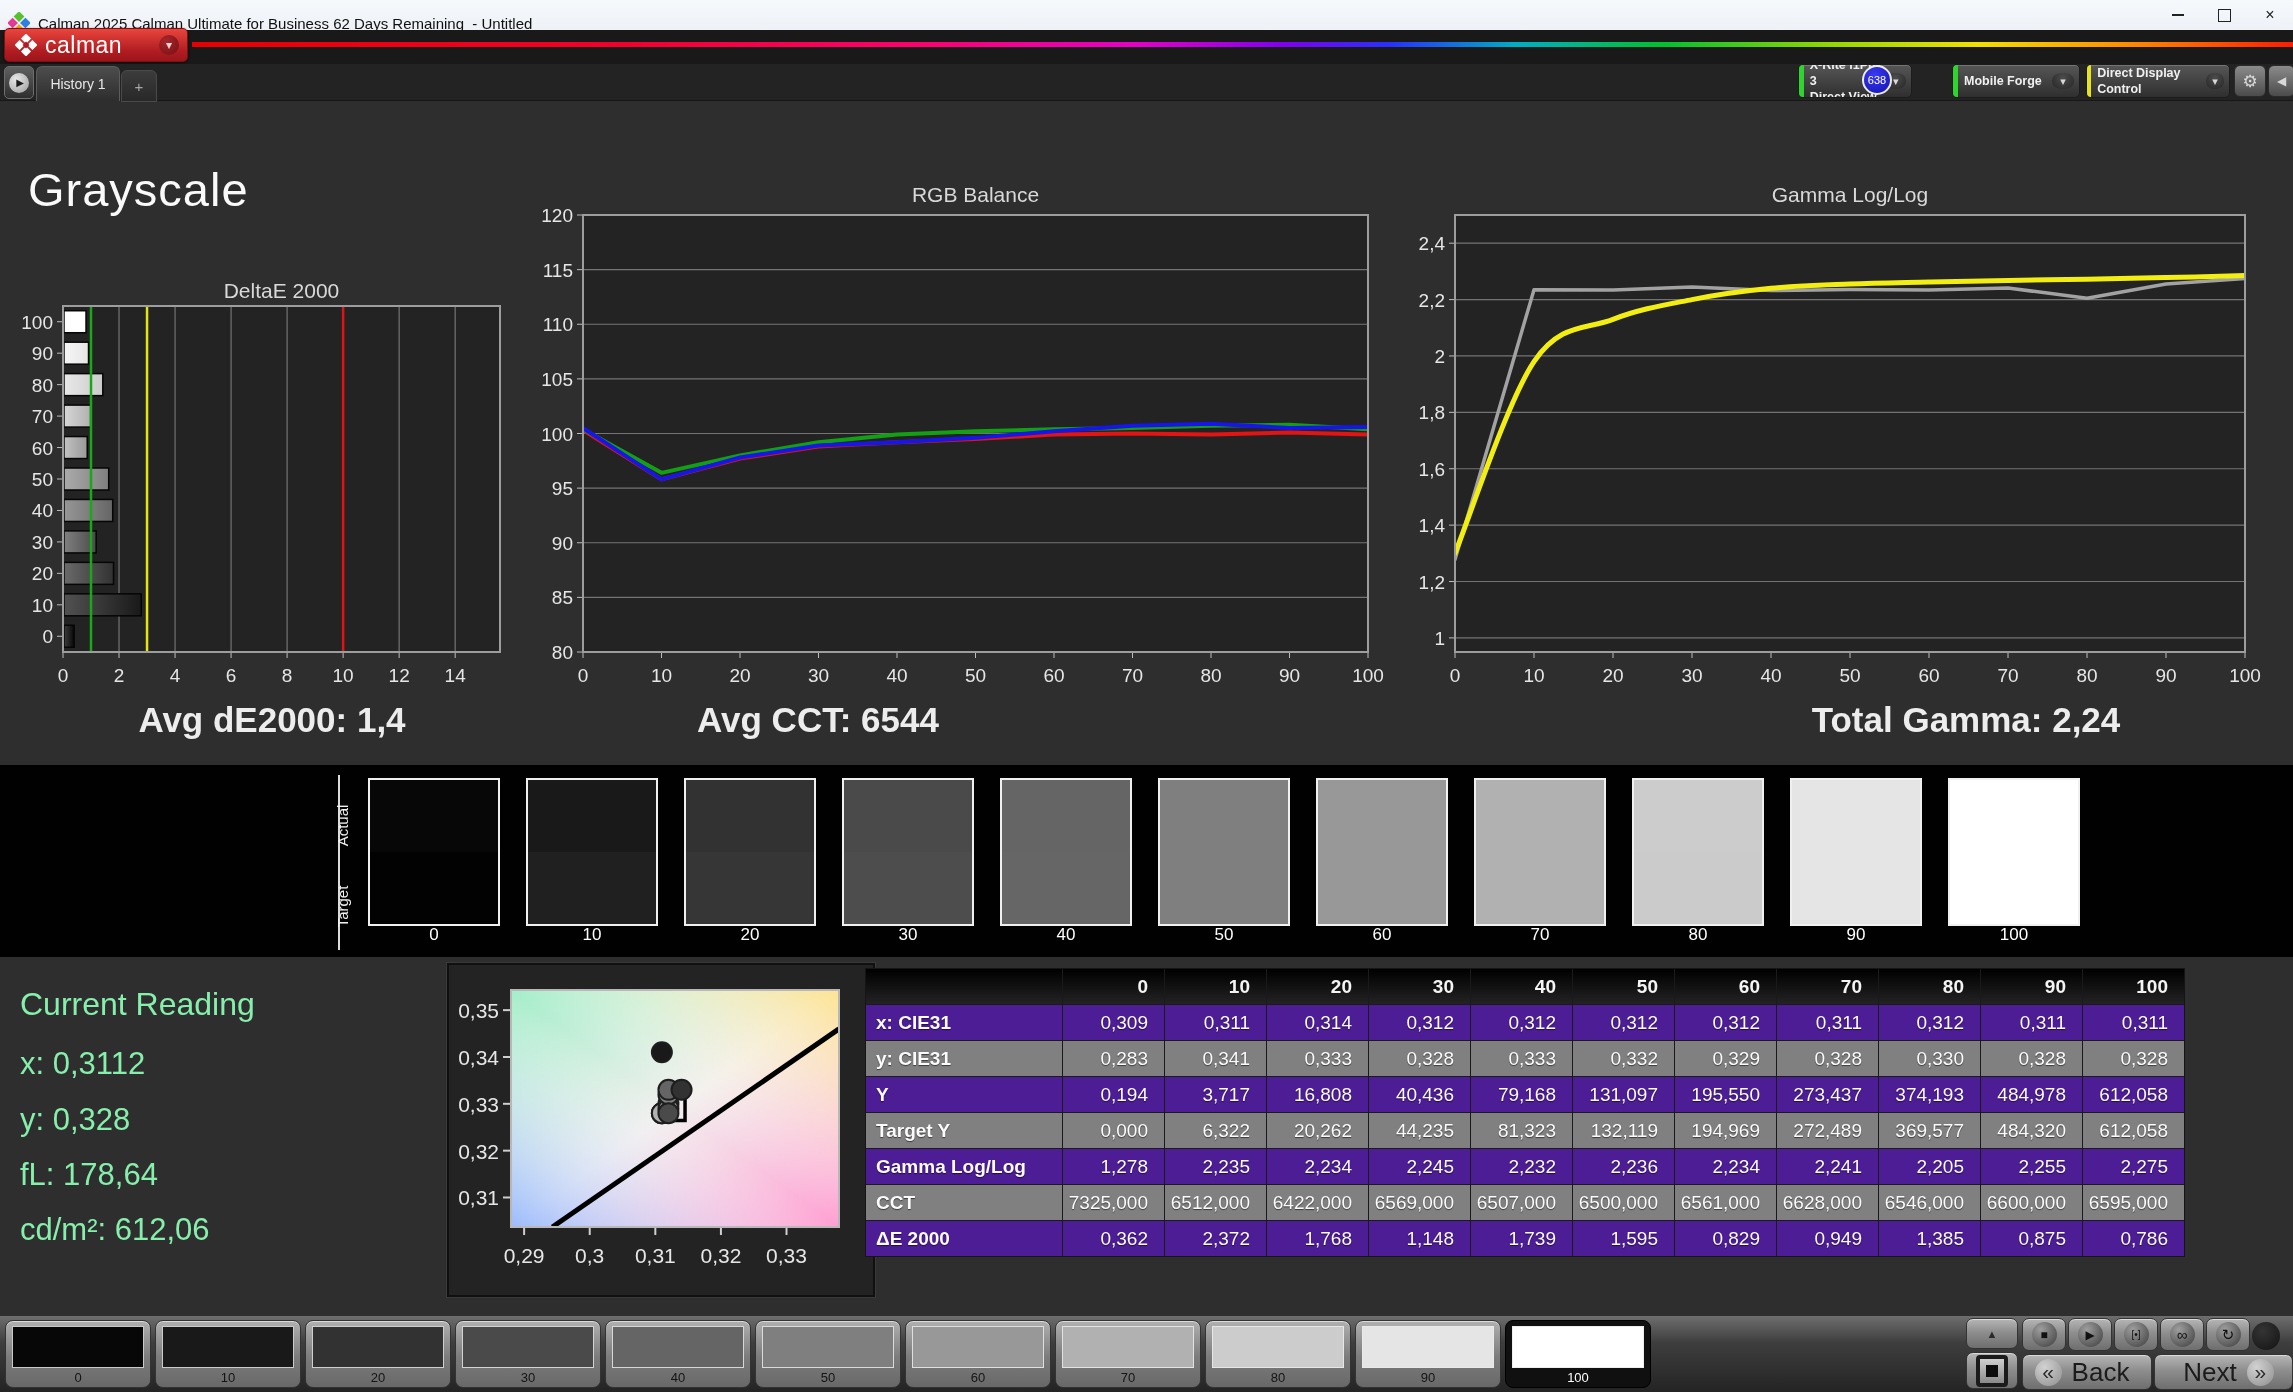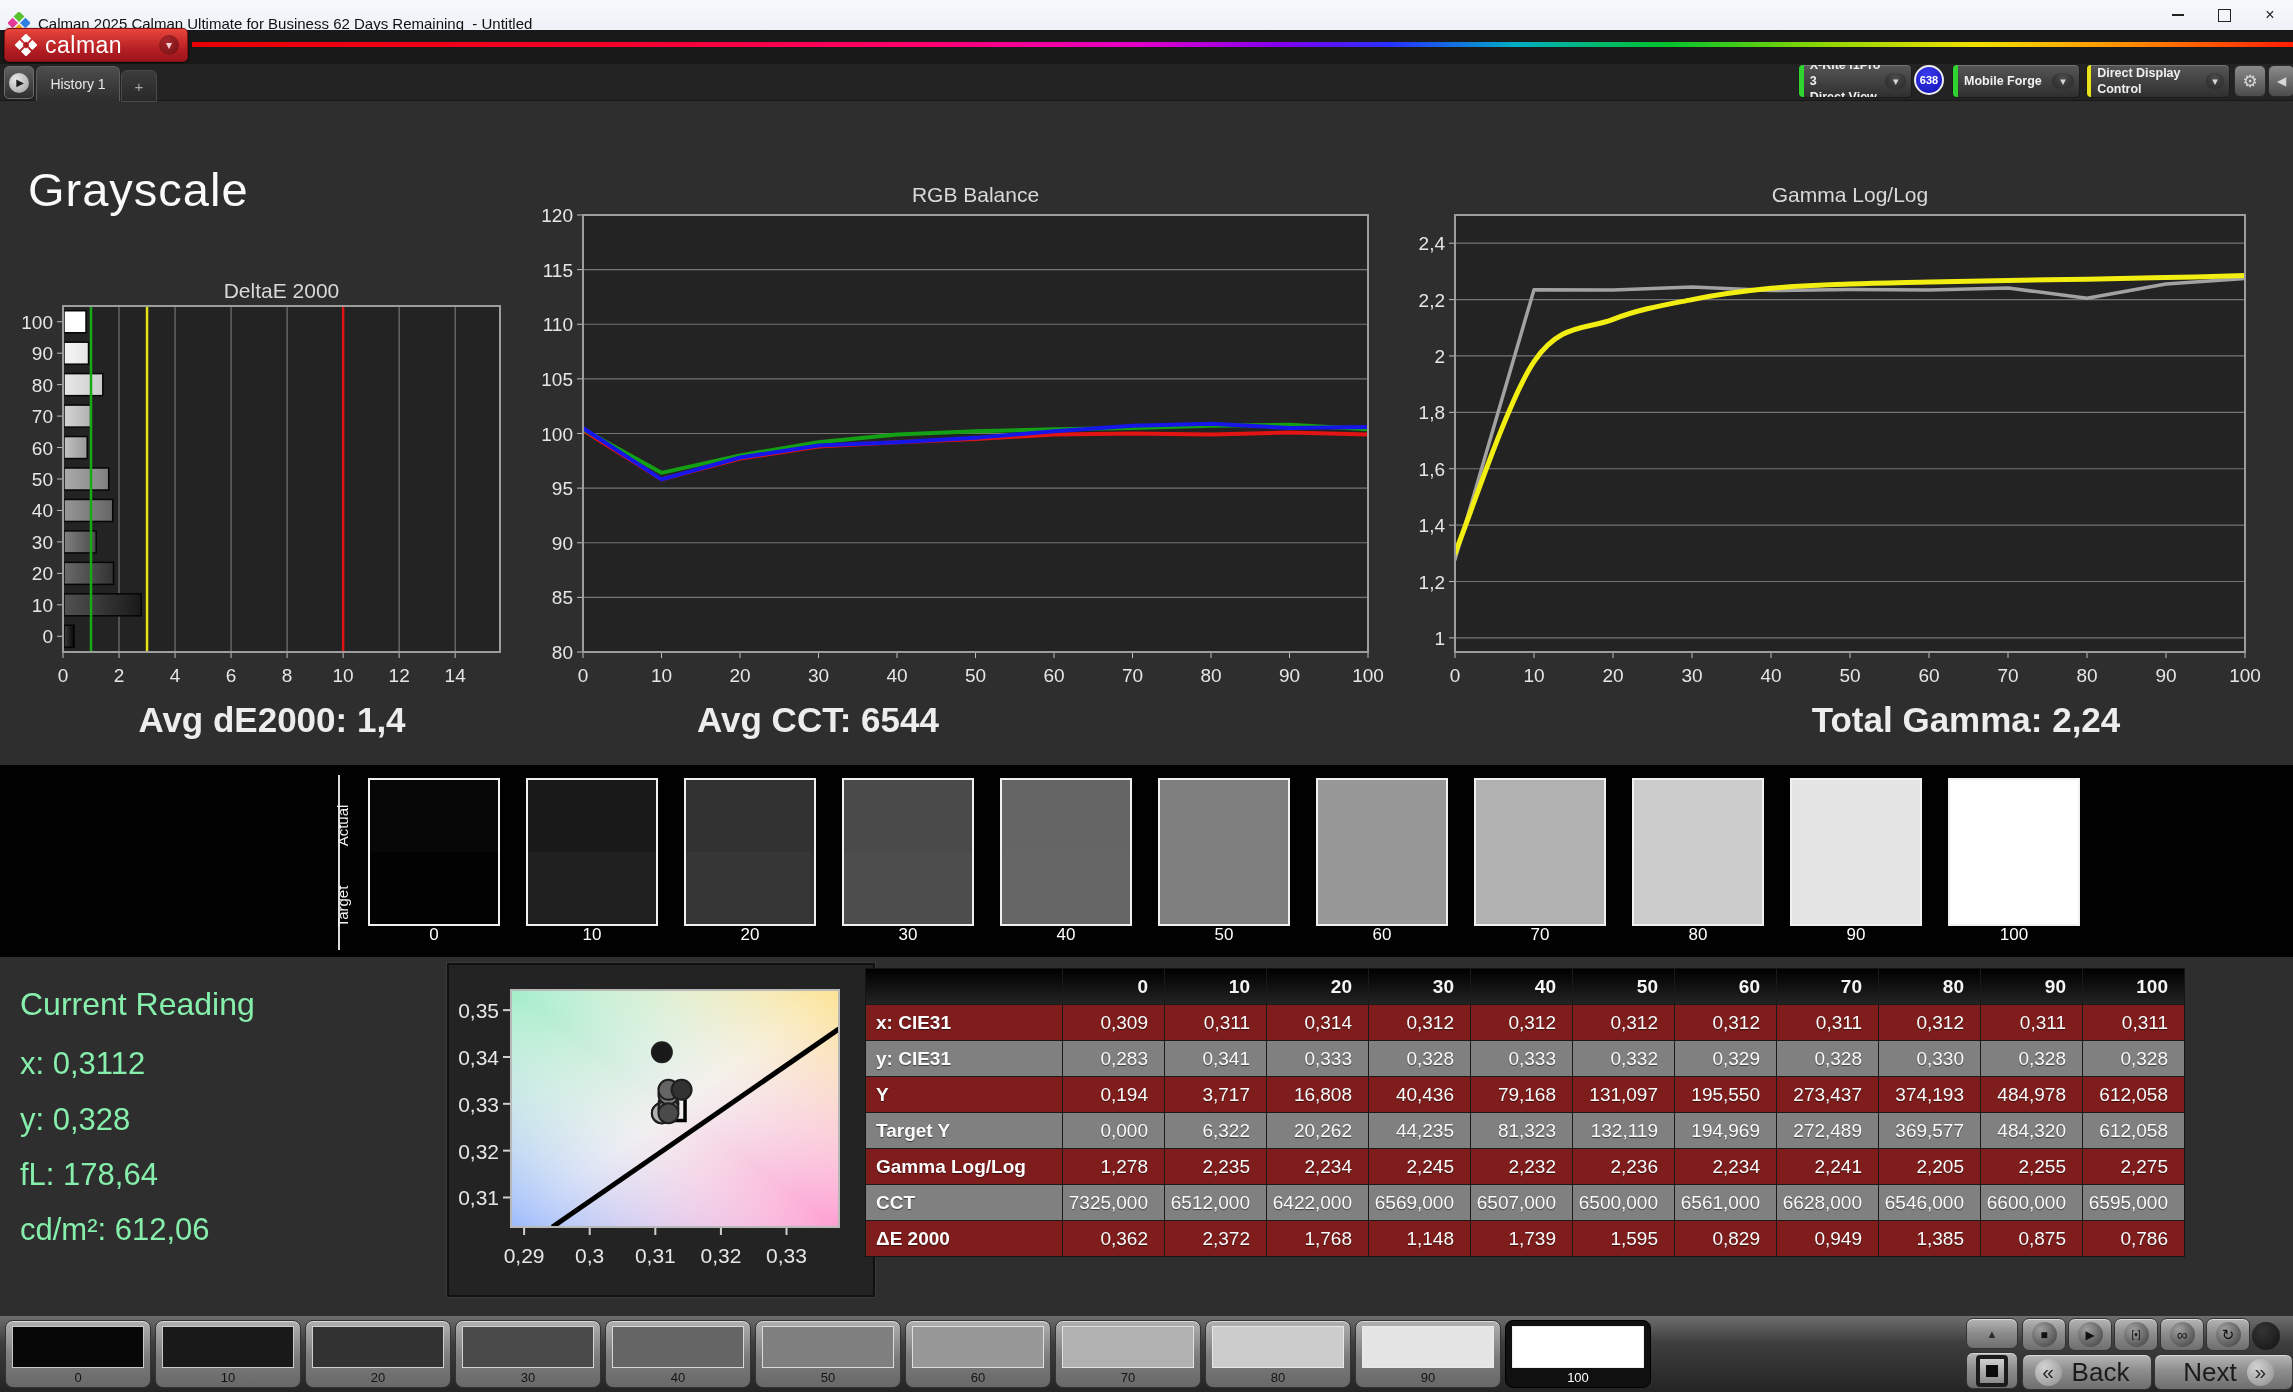--- a/index.html
+++ b/index.html
@@ -43,23 +43,23 @@
     background:linear-gradient(#3c3c3c,#282828);border:1px solid #4a4a4a;color:#a8a8a8;
     font-size:15px;display:flex;align-items:center;justify-content:center;}
   .meter{position:absolute;top:0;height:32px;border-radius:5px;
     background:linear-gradient(#565656,#2f2f2f);border:1px solid #1c1c1c;
     box-shadow:inset 0 1px 0 rgba(255,255,255,.18);display:flex;align-items:center;overflow:hidden;}
   .meter .bar{width:5px;align-self:stretch;}
   .meter .mtext{color:#f0f0f0;font-size:12.5px;font-weight:bold;line-height:16px;padding-left:6px;}
   .meter .mdd{margin-left:auto;margin-right:5px;width:22px;height:16px;border-radius:45%;
     background:radial-gradient(circle at 50% 30%,#4c4c4c,#262626);color:#d8d8d8;font-size:11px;
     display:flex;align-items:center;justify-content:center;}
-  .badge{position:absolute;left:1914px;top:1px;width:30px;height:30px;border-radius:50%;
+  .badge{position:absolute;left:1862px;top:1px;width:30px;height:30px;border-radius:50%;
     background:radial-gradient(circle at 40% 30%,#3a3af0,#1212b4);border:2px solid #ececec;
-    box-sizing:border-box;color:#fff;font-size:11px;font-weight:bold;display:flex;
+    box-sizing:border-box;color:#fff;font-size:11px;font-weight:normal;display:flex;
     align-items:center;justify-content:center;}
   .sqbtn{position:absolute;top:1px;height:30px;border-radius:6px;
     background:linear-gradient(#8b8b8b,#4b4b4b);border:1px solid #2a2a2a;color:#d8d8d8;
     display:flex;align-items:center;justify-content:center;}
   
   .heading{position:absolute;left:28px;top:162px;font-size:47px;font-weight:300;
     letter-spacing:1px;color:#fafafa;}
   svg.chart{position:absolute;overflow:visible;}
   #chart-de{left:8px;top:282px;}
   #chart-rgb{left:560px;top:186px;}
@@ -80,21 +80,21 @@
   .cr{position:absolute;color:#86efac;white-space:nowrap;}
   
   #gtable{position:absolute;left:865px;top:968px;display:grid;
     grid-template-columns:196px repeat(11,101px);grid-auto-rows:35px;gap:1px;
     background:#1a1a1a;border:1px solid #151515;}
   .hcell{background:linear-gradient(#000,#232323);color:#f4f4f4;font-size:19px;font-weight:bold;
     display:flex;align-items:center;justify-content:flex-end;padding-right:16px;}
   .cell{color:#fbfbfb;font-size:19px;display:flex;align-items:center;
     justify-content:flex-end;padding-right:16px;text-shadow:0 1px 1px rgba(0,0,0,.55);}
   .rlabel{justify-content:flex-start;padding-left:10px;font-weight:bold;}
-  .rdark{background:#7f1d1d;}
+  .rdark{background:#4c1d95;}
   .rlight{background:#808080;}
   
   #bottombar{position:absolute;left:0;top:1316px;width:2293px;height:76px;
     background:linear-gradient(#6e6e6e,#3e3e3e 35%,#242424);}
   .lvbtn{position:absolute;top:4px;width:146px;height:68px;border-radius:8px;
     background:linear-gradient(#b0b0b0,#7c7c7c 55%,#686868);border:1px solid #333;
     box-shadow:inset 0 1px 0 rgba(255,255,255,.55);box-sizing:border-box;}
   .lvbtn .sw{margin:5px 6px 0 6px;height:40px;border:1px solid rgba(235,235,235,.85);}
   .lvbtn .lt{margin-top:2px;text-align:center;font-size:13px;color:#141414;}
   .lvbtn.sel{background:#101010;border-color:#000;box-shadow:none;}

